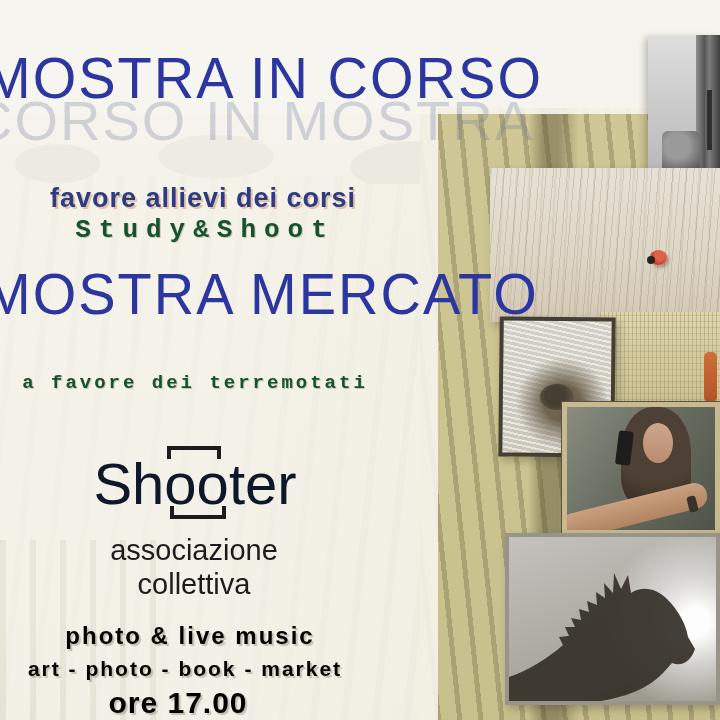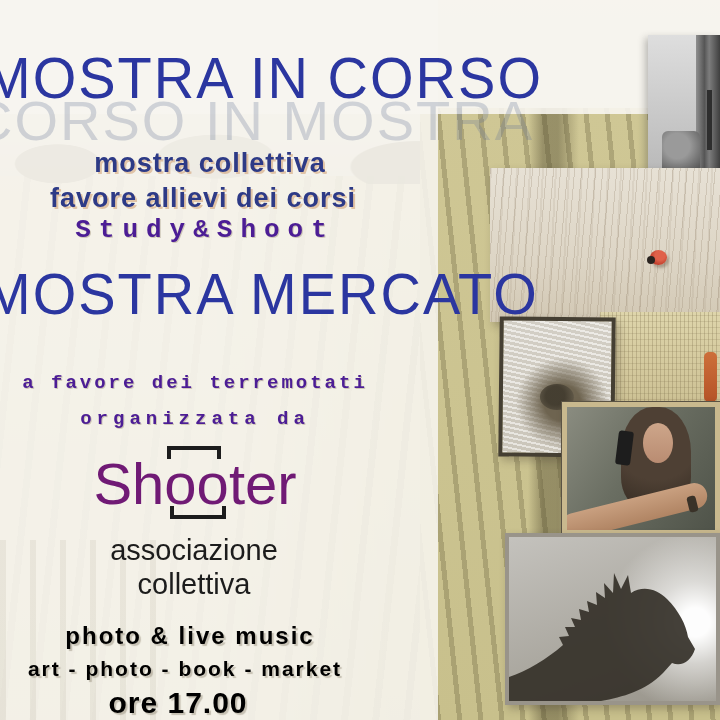--- a/index.html
+++ b/index.html
@@ -87,23 +87,23 @@
       radial-gradient(circle at 90% 52%,rgba(255,255,255,.98) 0 7%,rgba(255,255,255,.55) 20%,rgba(255,255,255,0) 44%),
       linear-gradient(160deg,#c4c2bd 0%,#aaa79f 60%,#98948a 100%);}
   .p-horse svg{position:absolute;left:0;bottom:0;display:block;}
   
   .txt{position:absolute;white-space:nowrap;z-index:6;}
   .title{font-size:56px;font-weight:400;letter-spacing:2px;color:#2b36a0;
     transform:scaleY(1.02);}
   .title-ghost{font-size:56px;font-weight:400;letter-spacing:2px;color:rgba(105,120,150,.28);z-index:5;}
   .stencil{font-weight:700;color:#2d3a86;letter-spacing:1px;
     text-shadow:2px 2px 0 rgba(205,150,100,.5);}
-  .mono{font-family:"Liberation Mono","DejaVu Sans Mono",monospace;color:#4c1d95;font-weight:700;
+  .mono{font-family:"Liberation Mono","DejaVu Sans Mono",monospace;color:#14532d;font-weight:700;
     text-shadow:1px 1px 0 rgba(180,170,150,.6);}
-  .logo-word{font-size:58px;font-weight:400;color:#701a75;letter-spacing:0;}
+  .logo-word{font-size:58px;font-weight:400;color:#0f172a;letter-spacing:0;}
   .logo-sub{font-size:29px;color:#1c1c1c;}
   .bracket{position:absolute;z-index:7;}
   .bracket-top{left:167px;top:446px;width:46px;height:9px;
     border-top:4px solid #1c1c1c;border-left:4px solid #1c1c1c;border-right:4px solid #1c1c1c;}
   .bracket-bottom{left:170px;top:506px;width:48px;height:9px;
     border-bottom:4px solid #1c1c1c;border-left:4px solid #1c1c1c;border-right:4px solid #1c1c1c;}
   .footer-stencil{font-weight:700;color:#000000;
     text-shadow:2px 2px 1px rgba(130,120,100,.4);}
 </style>
 </head>
@@ -143,28 +143,26 @@
   </div>
   <div class="photo p-horse">
     <svg width="207" height="164" viewBox="0 0 207 164">
       <path d="M0 164 L0 140 C18 134 38 122 54 108 L50 100 60 99 56 90 66 90 62 81 72 83 70 72 80 75 78 64 88 68 87 55 96 61 95 46 104 56 105 36 112 52 119 38 122 56 C134 48 148 52 158 62 C170 74 177 88 179 100 L186 112 C182 124 173 130 163 126 L154 136 C136 154 114 160 92 164 Z" fill="#36312a" opacity="0.93"></path>
     </svg>
   </div>
 
   <div class="txt title-ghost" style="left:-28px;top:88px;">CORSO IN MOSTRA</div>
   <div class="txt title" style="left:-16px;top:46px;">MOSTRA IN CORSO</div>
 
-  <div class="txt stencil" style="left:210px;top:148px;font-size:27px;transform:translateX(-50%);">mostra collettiva</div>
   <div class="txt stencil" style="left:203px;top:183px;font-size:27px;transform:translateX(-50%);">favore allievi dei corsi</div>
   <div class="txt mono" style="left:205px;top:215px;font-size:26px;letter-spacing:8px;transform:translateX(-50%);">Study&amp;Shoot</div>
 
   <div class="txt title" style="left:-16px;top:262px;">MOSTRA MERCATO</div>
 
   <div class="txt mono" style="left:195px;top:372px;font-size:19px;letter-spacing:3px;transform:translateX(-50%);">a favore dei terremotati</div>
-  <div class="txt mono" style="left:195px;top:408px;font-size:19px;letter-spacing:5px;transform:translateX(-50%);">organizzata da</div>
 
   <div class="txt logo-word" style="left:195px;top:450px;transform:translateX(-50%);">Shooter</div>
   <div class="bracket bracket-top"></div>
   <div class="bracket bracket-bottom"></div>
   <div class="txt logo-sub" style="left:194px;top:534px;transform:translateX(-50%);">associazione</div>
   <div class="txt logo-sub" style="left:194px;top:568px;transform:translateX(-50%);">collettiva</div>
 
   <div class="txt footer-stencil" style="left:190px;top:622px;font-size:24px;letter-spacing:2px;transform:translateX(-50%);">photo &amp; live music</div>
   <div class="txt footer-stencil" style="left:185px;top:657px;font-size:21px;letter-spacing:2px;transform:translateX(-50%);">art - photo - book - market</div>
   <div class="txt footer-stencil" style="left:178px;top:686px;font-size:30px;letter-spacing:1px;transform:translateX(-50%);">ore 17.00</div>

